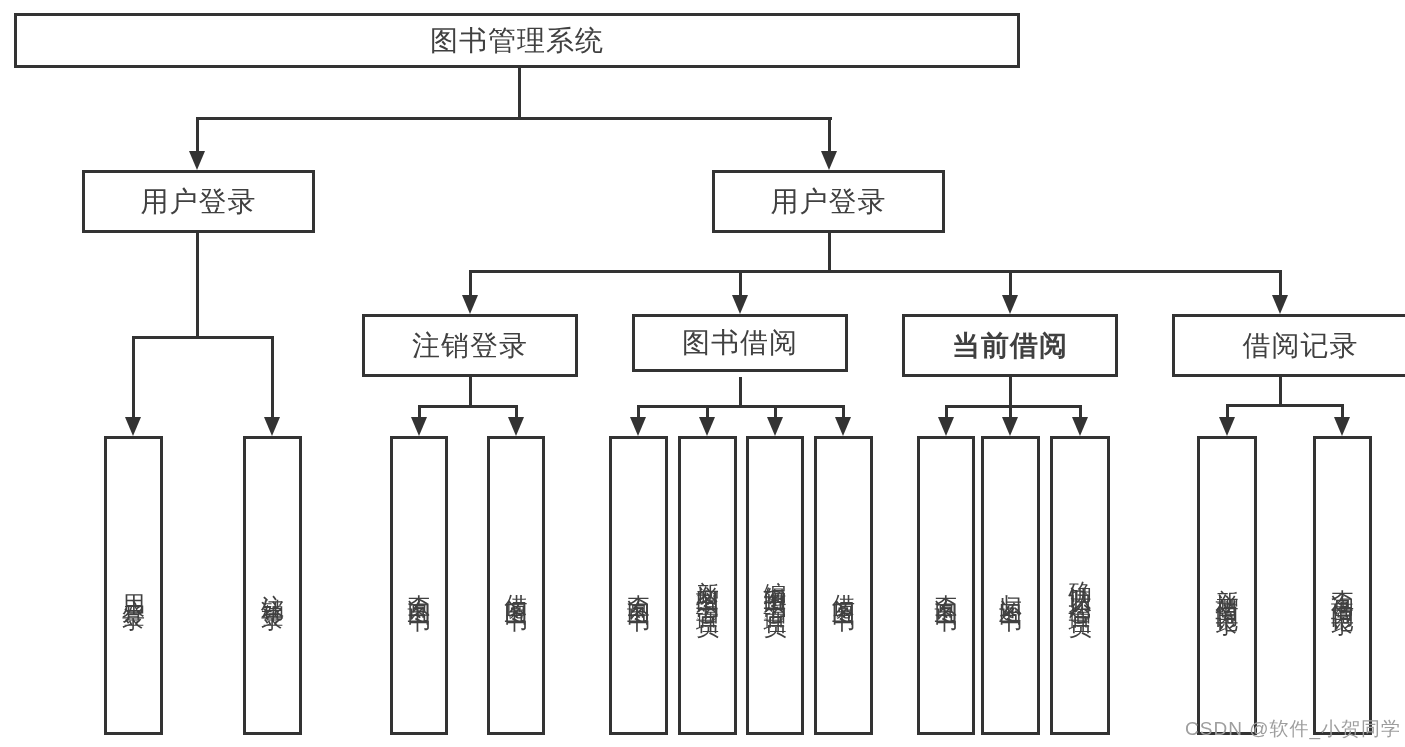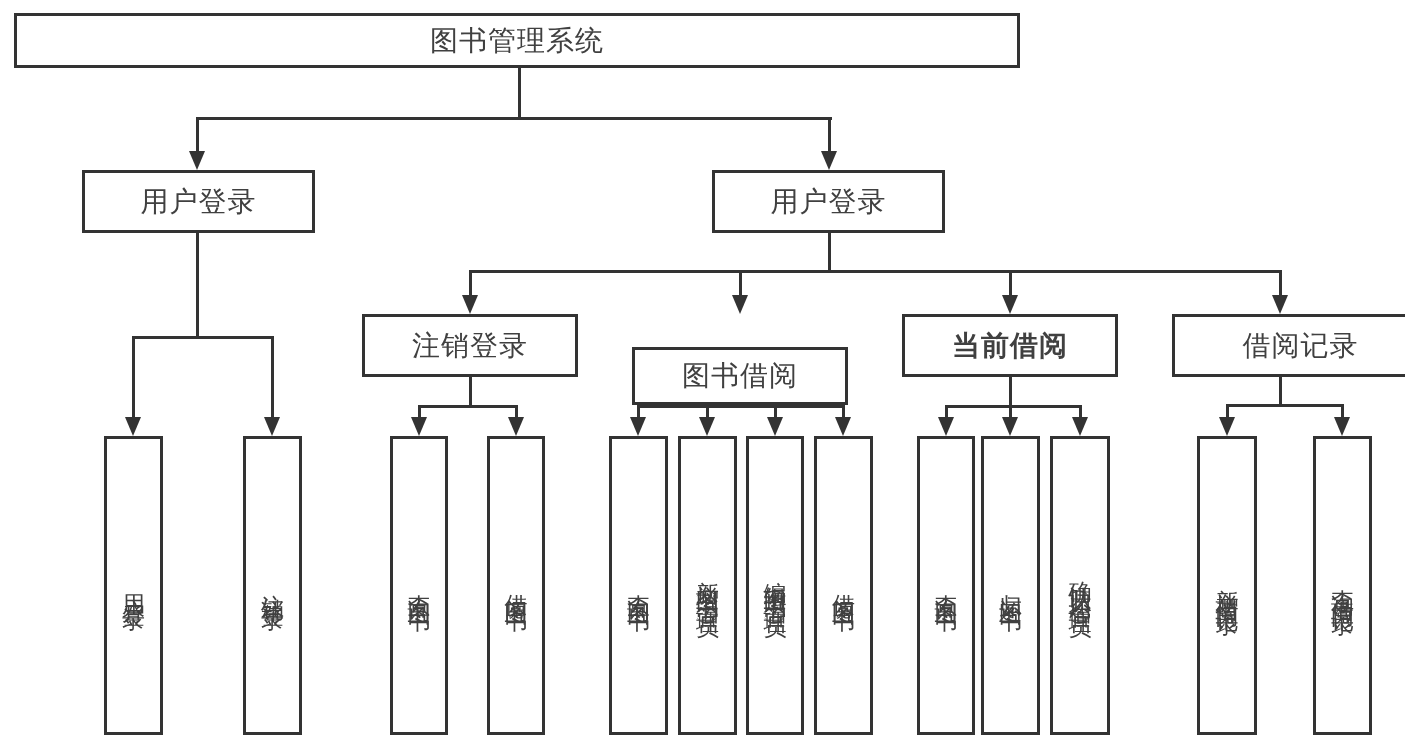--- a/index.html
+++ b/index.html
@@ -124,21 +124,21 @@
   <div class="box hbox" style="left:82px; top:170px; width:233px; height:63px;">
     <span>用户登录</span>
   </div>
   <div class="box hbox" style="left:712px; top:170px; width:233px; height:63px;">
     <span>用户登录</span>
   </div>
 
   <div class="box hbox" style="left:362px; top:314px; width:216px; height:63px;">
     <span>注销登录</span>
   </div>
-  <div class="box hbox" style="left:632px; top:314px; width:216px; height:58px;margin-top:33px;">
+  <div class="box hbox" style="left:632px; top:314px; width:216px; height:58px;">
     <span>图书借阅</span>
   </div>
   <div class="box hbox" style="left:902px; top:314px; width:216px; height:63px;font-weight:bold;">
     <span>当前借阅</span>
   </div>
   <div class="box hbox" style="left:1172px; top:314px; width:257px; height:63px;">
     <span>借阅记录</span>
   </div>
 
   <div class="box vbox" style="left:104px; top:436px; width:59px; height:299px;">
@@ -178,14 +178,15 @@
     <span>确认归还（管理员）</span>
   </div>
 
   <div class="box vbox" style="left:1197px; top:436px; width:60px; height:299px;">
     <span>新增借阅记录</span>
   </div>
   <div class="box vbox" style="left:1313px; top:436px; width:59px; height:299px;">
     <span>查询借阅记录</span>
   </div>
 
+  <div class="watermark">CSDN @软件_小贺同学</div>
 
 </div>
 
 </body></html>

